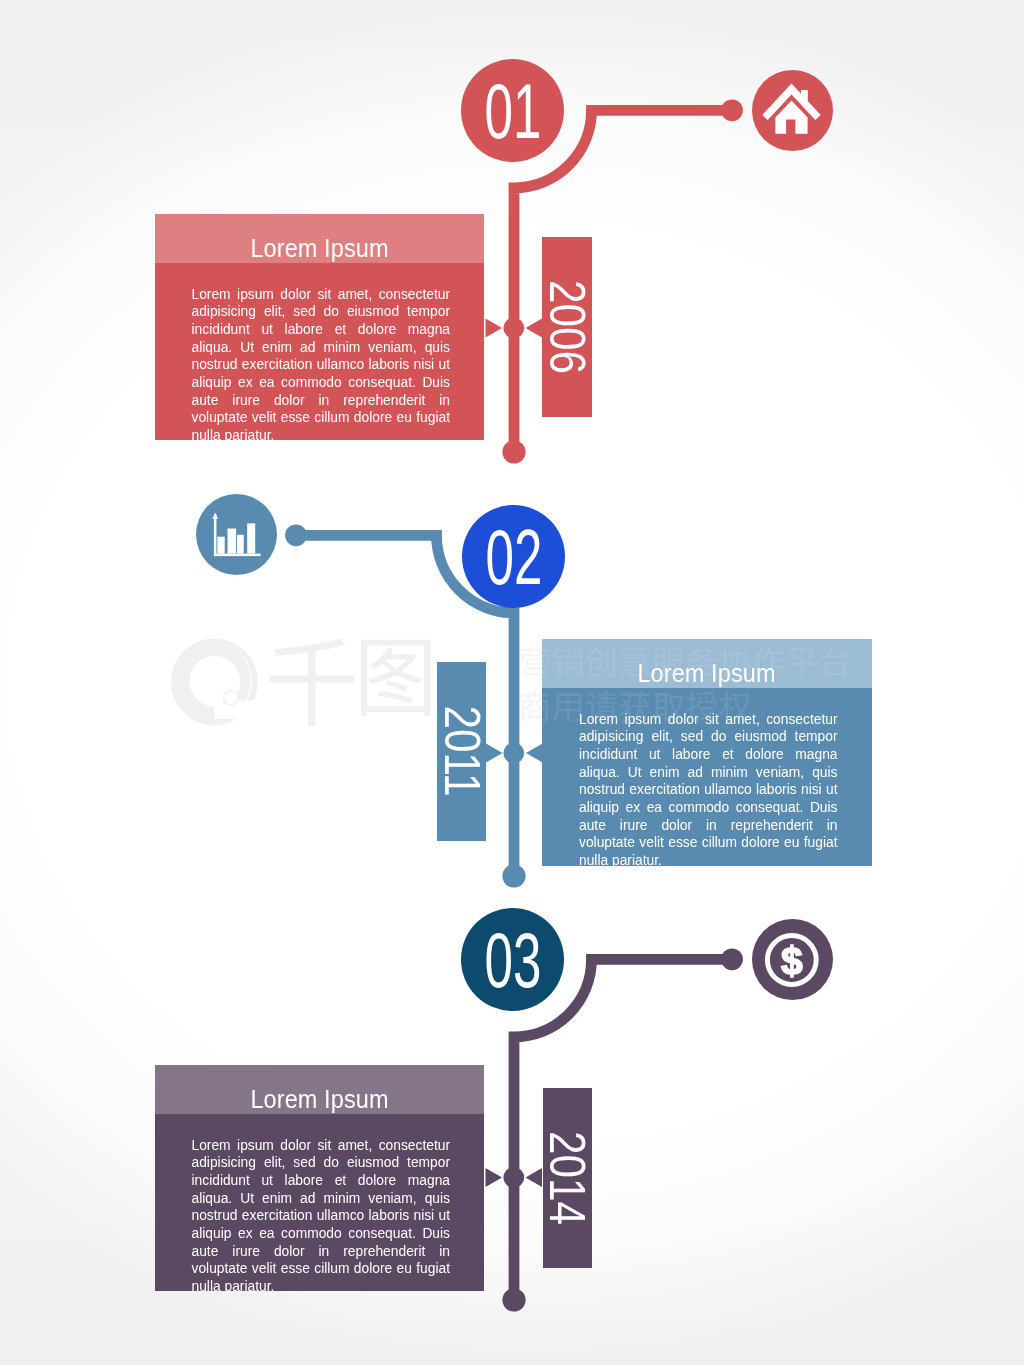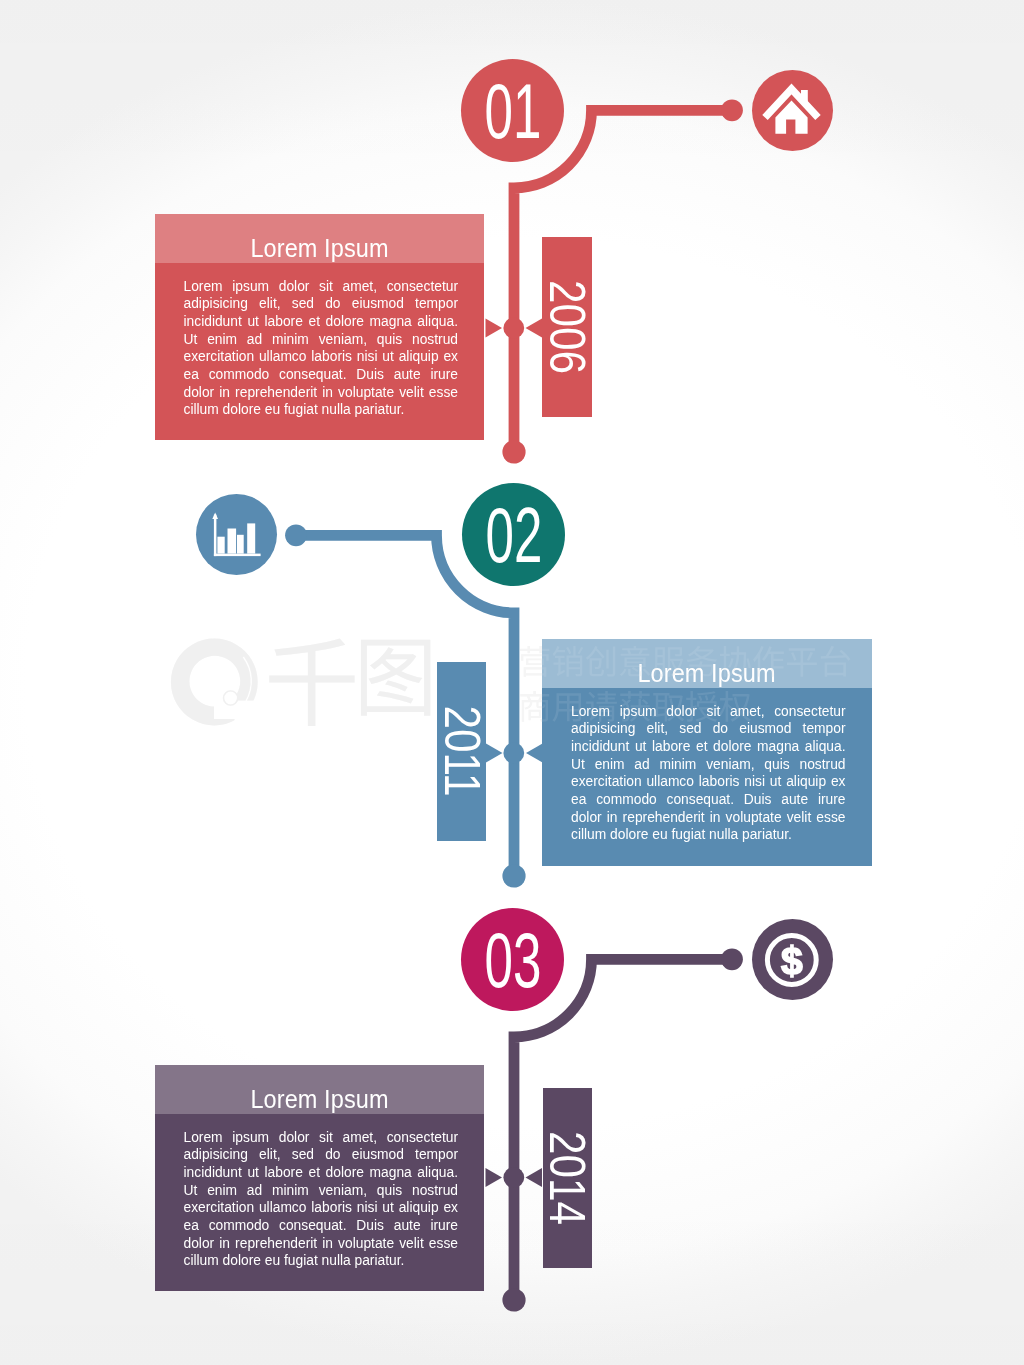--- a/index.html
+++ b/index.html
@@ -7,21 +7,21 @@
   #stage{position:relative;width:1024px;height:1365px;overflow:hidden;background:#ffffff;}
   #bg{position:absolute;inset:0;
       background:
         linear-gradient(to bottom, rgba(0,0,0,0.006) 0%, rgba(0,0,0,0) 15%, rgba(0,0,0,0) 86%, rgba(0,0,0,0.006) 100%),
         radial-gradient(ellipse 76% 50% at 52% 50%, #ffffff 0%, #ffffff 65%, #fbfbfb 84%, #f6f6f6 92%, #f2f2f2 100%);}
   svg.art{position:absolute;left:0;top:0;width:1024px;height:1365px;}
   .panel{position:absolute;overflow:hidden;}
   .panel-head{display:flex;align-items:flex-end;justify-content:center;width:100%;}
   .panel-title{color:#ffffff;font-size:25.7px;font-weight:400;letter-spacing:0.1px;display:inline-block;transform:scaleX(0.915);}
   .panel-body{box-sizing:border-box;}
-  .panel-body p{margin:0;color:#ffffff;font-size:13.8px;line-height:17.7px;text-align:justify;
+  .panel-body p{margin:8px;color:#ffffff;font-size:13.8px;line-height:17.7px;text-align:justify;
      -webkit-hyphens:none;hyphens:none;}
   .yearbox{position:absolute;}
   .yearbox span{position:absolute;left:50%;top:50%;color:#ffffff;font-size:50px;font-weight:400;
      line-height:1;white-space:nowrap;
      transform:translate(-50%,-50%) rotate(90deg) scaleX(0.845);transform-origin:center center;}
   .numcircle{position:absolute;border-radius:50%;text-align:center;}
   .numcircle span{position:absolute;left:50%;top:50%;color:#ffffff;font-size:78px;font-weight:400;
      line-height:1;white-space:nowrap;
      transform:translate(-50%,-50%) scaleX(0.655);transform-origin:center center;}
   .iconcircle{position:absolute;border-radius:50%;}
@@ -62,24 +62,24 @@
       <circle cx="732" cy="959.3" r="10.9" fill="#5b4863"></circle>
       <circle cx="513.8" cy="1177.5" r="10.4" fill="#5b4863"></circle>
       <path d="M 485.5 1168 L 502 1177.5 L 485.5 1187 Z" fill="#5b4863"></path>
       <path d="M 542 1168 L 525.5 1177.5 L 542 1187 Z" fill="#5b4863"></path>
     </g>
   </svg>
 
   <div class="numcircle" style="left:461px;top:59px;width:103px;height:103px;background:#d35457;">
     <span>01</span>
   </div>
-  <div class="numcircle" style="left:462px;top:483px;width:103px;height:103px;background:#0f766e;">
+  <div class="numcircle" style="left:462px;top:505px;width:103px;height:103px;background:#1d4ed8;">
     <span>02</span>
   </div>
-  <div class="numcircle" style="left:461px;top:908px;width:103px;height:103px;background:#be185d;">
+  <div class="numcircle" style="left:461px;top:908px;width:103px;height:103px;background:#0c4a6e;">
     <span>03</span>
   </div>
 
   <div class="iconcircle" style="left:752px;top:70px;width:81px;height:81px;background:#d35457;">
     <svg viewBox="0 0 81 81" width="81" height="81">
       <path d="M49.0 20.0 H55.8 V35.8 L49.0 29.0 Z" fill="#ffffff"></path>
       <path d="M13.0 47.4 L39.5 18.9 L66.0 47.4" fill="none" stroke="#ffffff" stroke-width="7.4" stroke-linecap="butt" stroke-linejoin="miter"></path>
       <path d="M23.4 47.6 L39.5 30.6 L55.6 47.6 L55.6 63.8 L43.4 63.8 L43.4 49.6 L34.1 49.6 L34.1 63.8 L23.4 63.8 Z" fill="#ffffff"></path>
     </svg>
   </div>

